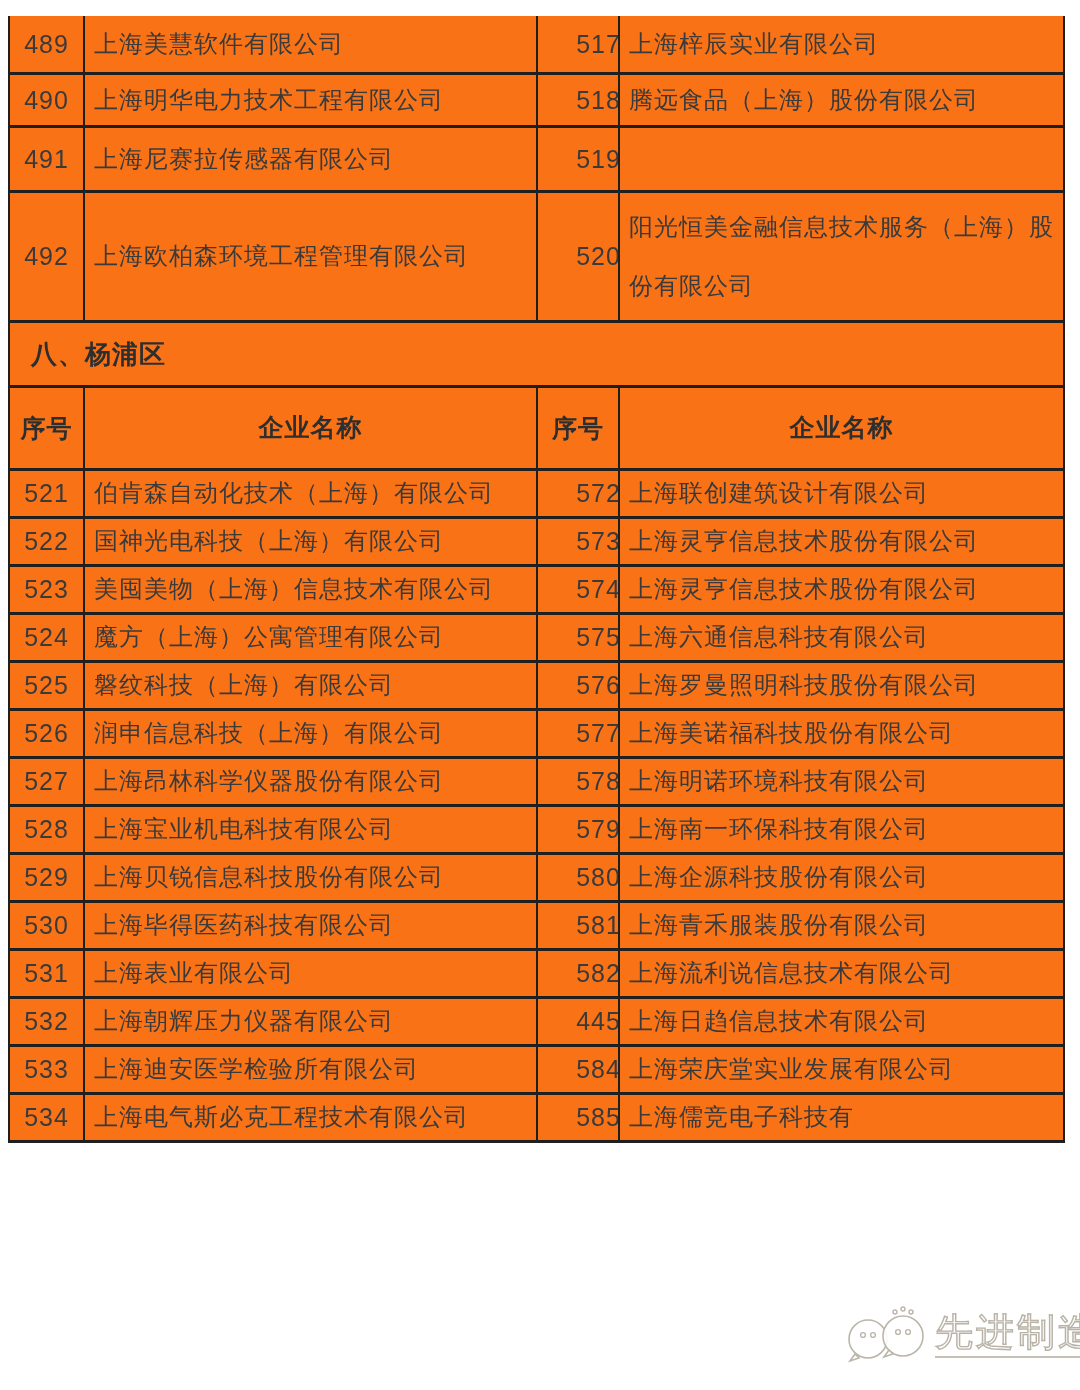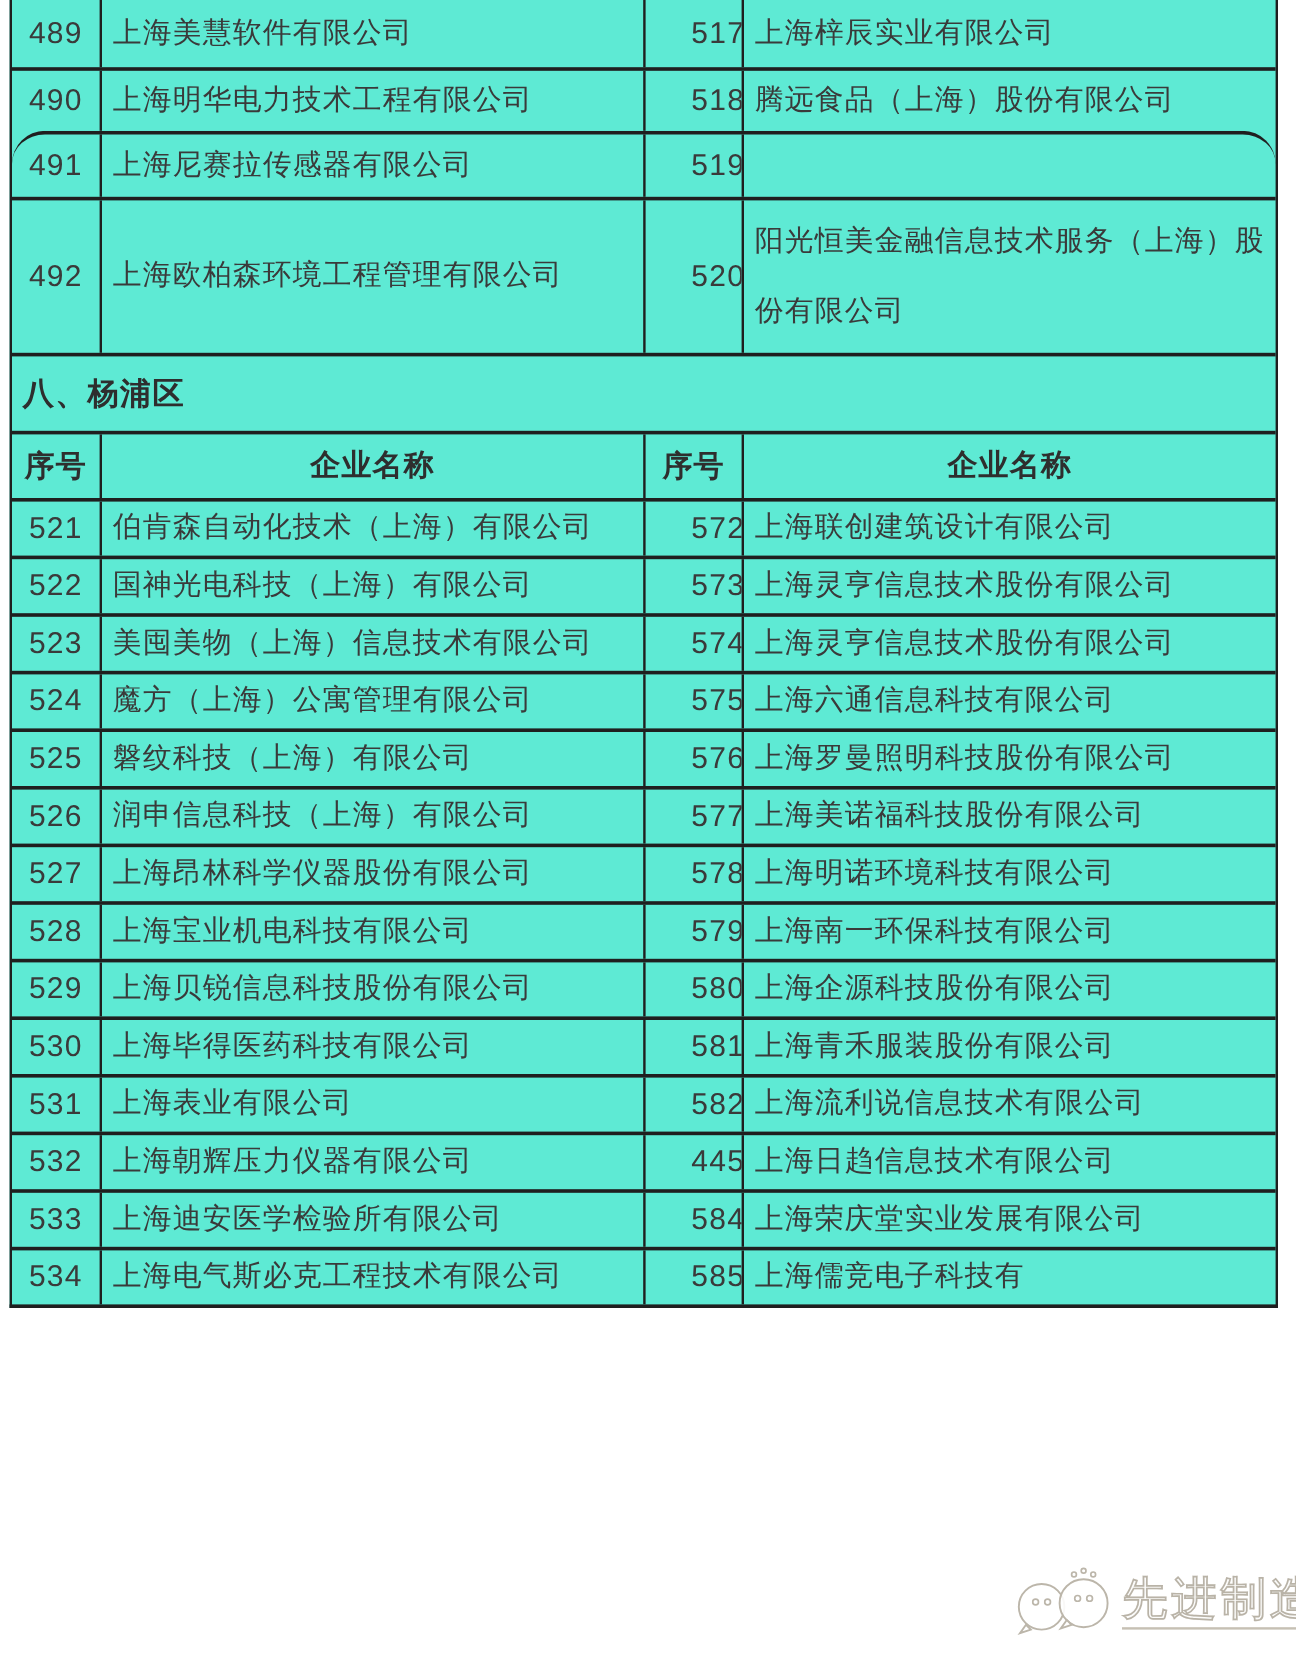--- a/index.html
+++ b/index.html
@@ -6,40 +6,40 @@
   .page{
     position:relative;
     width:1080px;height:1390px;
     background:#ffffff;
     font-family:"Liberation Sans","DejaVu Sans",sans-serif;
     color:#3a3a3a;
     overflow:hidden;
   }
   .table-wrap{
     position:absolute;
-    left:8px;top:0;
+    left:8px;top:16px;
     width:1057px;
     border-left:2px solid #1f1f1f;
     border-right:2px solid #1f1f1f;
     border-bottom:3px solid #1f1f1f;
     box-sizing:border-box;
-    background:#5eead4;
+    background:#f97316;
   }
   .row{
     display:flex;
     border-top:3px solid #1f1f1f;
     box-sizing:border-box;
   }
   #top-rows .row:first-child{border-top:none;}
   #top-rows .row:nth-child(1){height:56px;}
   #top-rows .row:nth-child(2){height:53px;}
-  #top-rows .row:nth-child(3){height:55px;border-radius:29px;}
+  #top-rows .row:nth-child(3){height:65px;}
   #top-rows .row:nth-child(4){height:130px;}
   .section-row{height:65px;display:flex;align-items:center;border-top:3px solid #1f1f1f;box-sizing:border-box;}
-  .header-row{height:56px;}
+  .header-row{height:83px;}
   #main-rows .row{height:48px;}
   .cell{
     display:flex;align-items:center;
     box-sizing:border-box;
     overflow:hidden;
   }
   .no-cell{
     width:75px;
     justify-content:center;
     border-right:2px solid #1f1f1f;
@@ -57,21 +57,21 @@
     line-height:2.45;
   }
   .name-cell.last{
     flex:1;
     border-right:none;
   }
   .section-title{
     font-size:26px;
     font-weight:700;
     color:#2e2e2e;
-    padding-left:9px;
+    padding-left:21px;
     letter-spacing:1px;
   }
   .header-row .no-cell,.header-row .name-cell{
     justify-content:center;
     padding-left:0;
     font-weight:700;
     font-size:25px;
     color:#2e2e2e;
   }
   .watermark{

